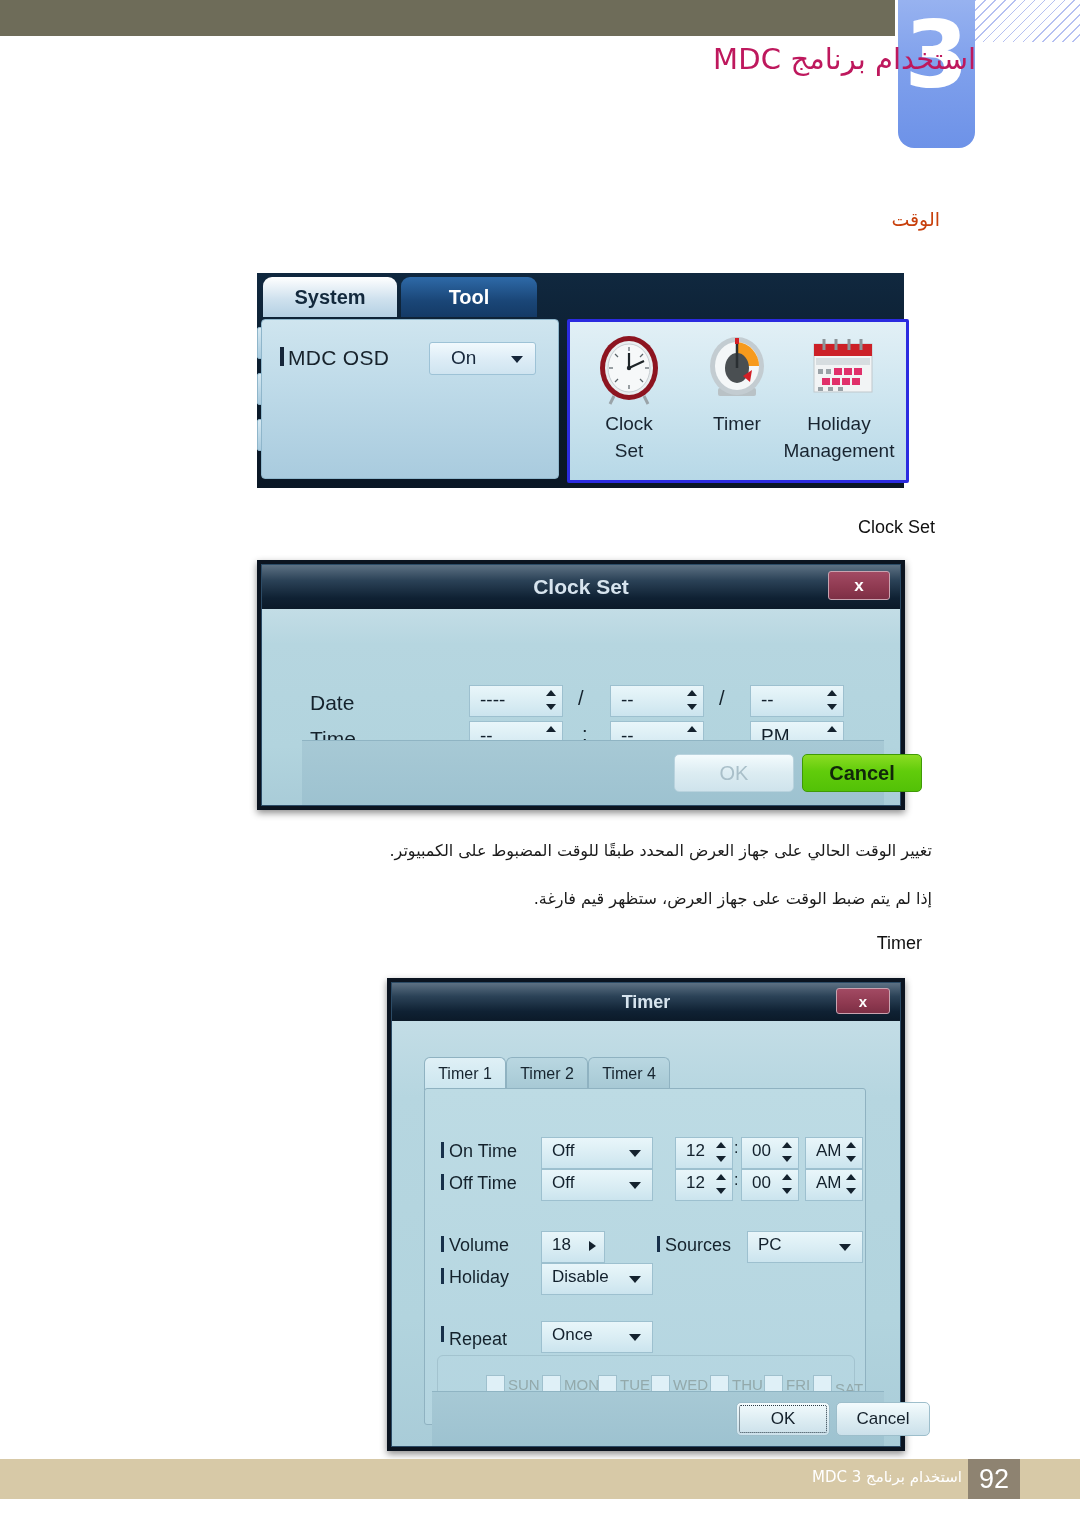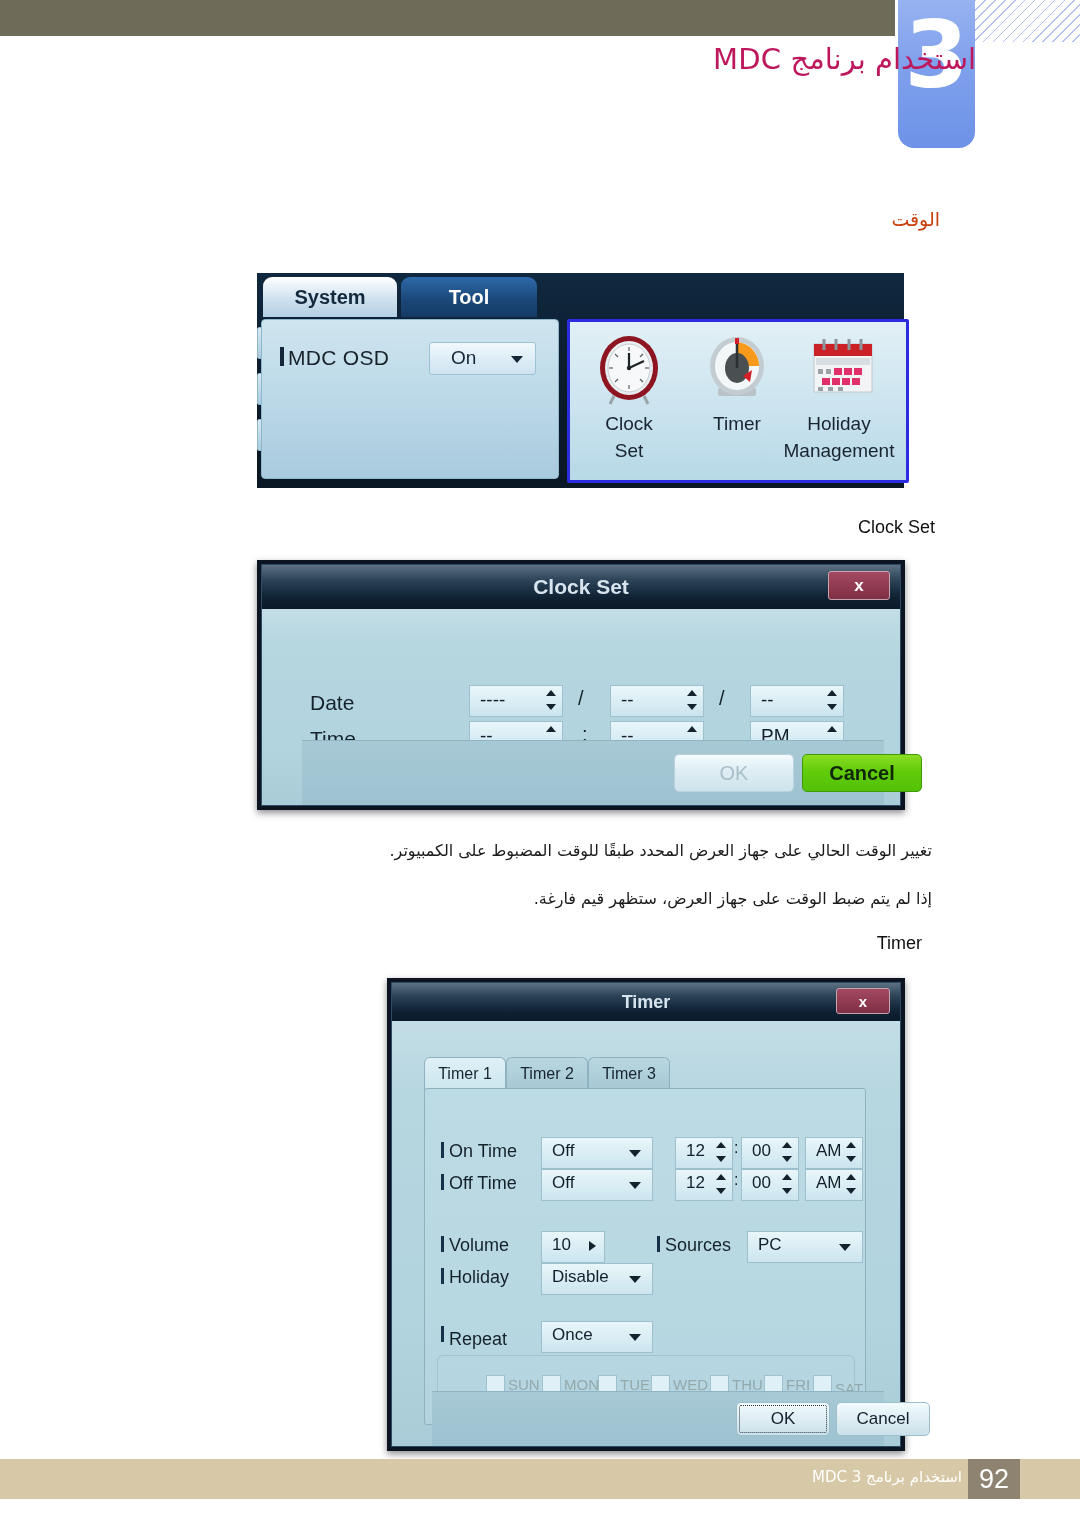--- a/index.html
+++ b/index.html
@@ -452,21 +452,21 @@
     <div class="dlg-title" style="height:38px;font-size:18px;">
       <span>Timer</span>
       <div class="dlg-close" style="top:5px;width:52px;height:24px;font-size:15px;">x</div>
     </div>
 
     <div class="dlg-content" style="top:38px;">
 
       <div style="position:absolute;left:32px;top:36px;width:440px;height:32px;">
         <div class="t-tab on" style="left:0px;width:80px;">Timer 1</div>
         <div class="t-tab off" style="left:82px;width:80px;">Timer 2</div>
-        <div class="t-tab off" style="left:164px;width:80px;">Timer 3</div>
+        <div class="t-tab off" style="left:164px;width:80px;">Timer 4</div>
       </div>
 
       <div class="t-pane" style="left:32px;top:67px;width:440px;height:335px;">
 
         <div class="tick" style="left:16px;top:53px;"></div>
         <div class="rowlabel" style="left:24px;top:52px;">On Time</div>
         <div class="field" style="left:116px;top:48px;width:110px;">
           <span class="v" style="font-size:17px;">Off</span>
           <span class="combo-arrow"></span>
         </div>
@@ -518,21 +518,21 @@
           <span class="v" style="font-size:17px;">AM</span>
           <span class="spin-btns">
               <span class="up"></span>
               <span class="dn"></span>
             </span>
         </div>
 
         <div class="tick" style="left:16px;top:147px;"></div>
         <div class="rowlabel" style="left:24px;top:146px;">Volume</div>
         <div class="field" style="left:116px;top:142px;width:62px;">
-          <span class="v" style="font-size:17px;">10</span>
+          <span class="v" style="font-size:17px;">18</span>
           <span class="combo-arrow-r"></span>
         </div>
 
         <div class="tick" style="left:232px;top:147px;"></div>
         <div class="rowlabel" style="left:240px;top:146px;">Sources</div>
         <div class="field" style="left:322px;top:142px;width:114px;">
           <span class="v" style="font-size:17px;">PC</span>
           <span class="combo-arrow"></span>
         </div>
 

